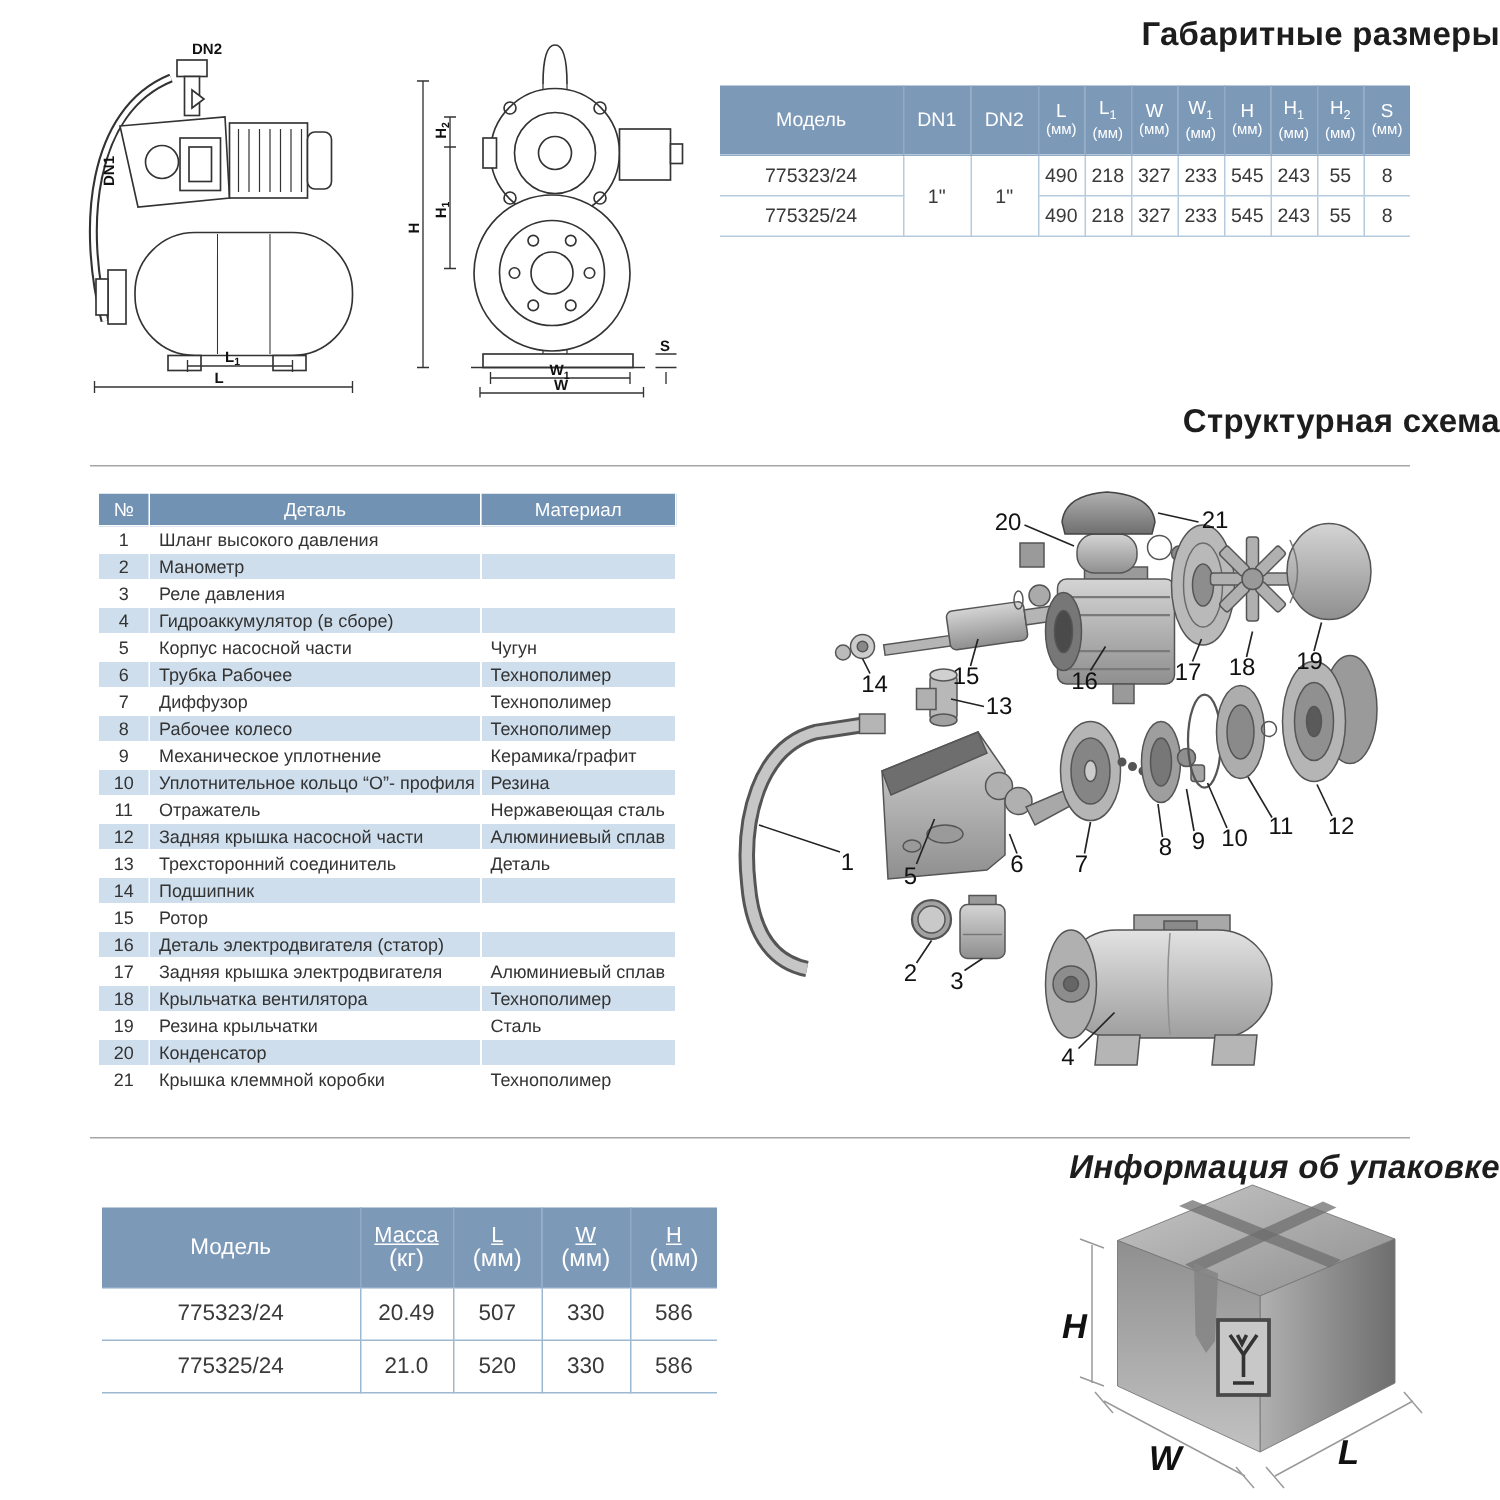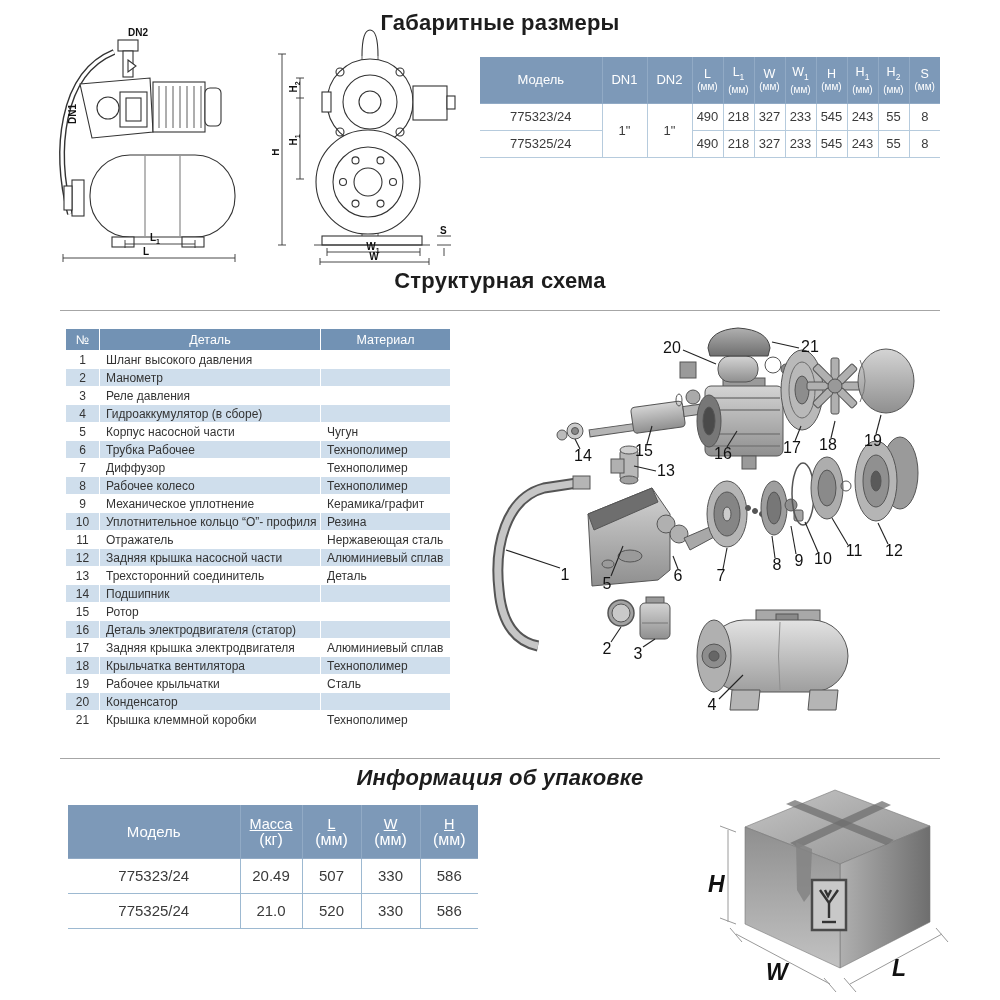--- a/index.html
+++ b/index.html
@@ -1,20 +1,20 @@
 <!DOCTYPE html>
 <html><head>
 <meta charset="utf-8">
 <style>
   * { margin:0; padding:0; box-sizing:border-box; }
   html,body { background:#fff; }
   body { font-family:"Liberation Sans","DejaVu Sans",sans-serif; color:#333; }
   .page { position:relative; width:1000px; height:1000px; background:#fff; overflow:hidden; }
 
-  .sec-title { position:absolute; left:0; width:1000px; text-align:center;
+  .sec-title { position:absolute; left:0; width:1000px; text-align:right;
                font-size:22px; font-weight:600; color:#1d1d1d; letter-spacing:.2px; }
   #title-dimensions { top:10px; }
   #title-schematic  { top:268px; }
   #title-packaging  { top:765px;font-style:italic; }
   .hr { position:absolute; left:60px; width:880px; height:1px; background:#a6a6a6; }
   #hr-1 { top:310px; }
   #hr-2 { top:758px; }
 
   table { border-collapse:collapse; table-layout:fixed; }
 
@@ -325,21 +325,21 @@
           <td>Задняя крышка электродвигателя</td>
           <td>Алюминиевый сплав</td>
         </tr>
         <tr>
           <td class="num">18</td>
           <td>Крыльчатка вентилятора</td>
           <td>Технополимер</td>
         </tr>
         <tr>
           <td class="num">19</td>
-          <td>Рабочее крыльчатки</td>
+          <td>Резина крыльчатки</td>
           <td>Сталь</td>
         </tr>
         <tr>
           <td class="num">20</td>
           <td>Конденсатор</td>
           <td></td>
         </tr>
         <tr>
           <td class="num">21</td>
           <td>Крышка клеммной коробки</td>

